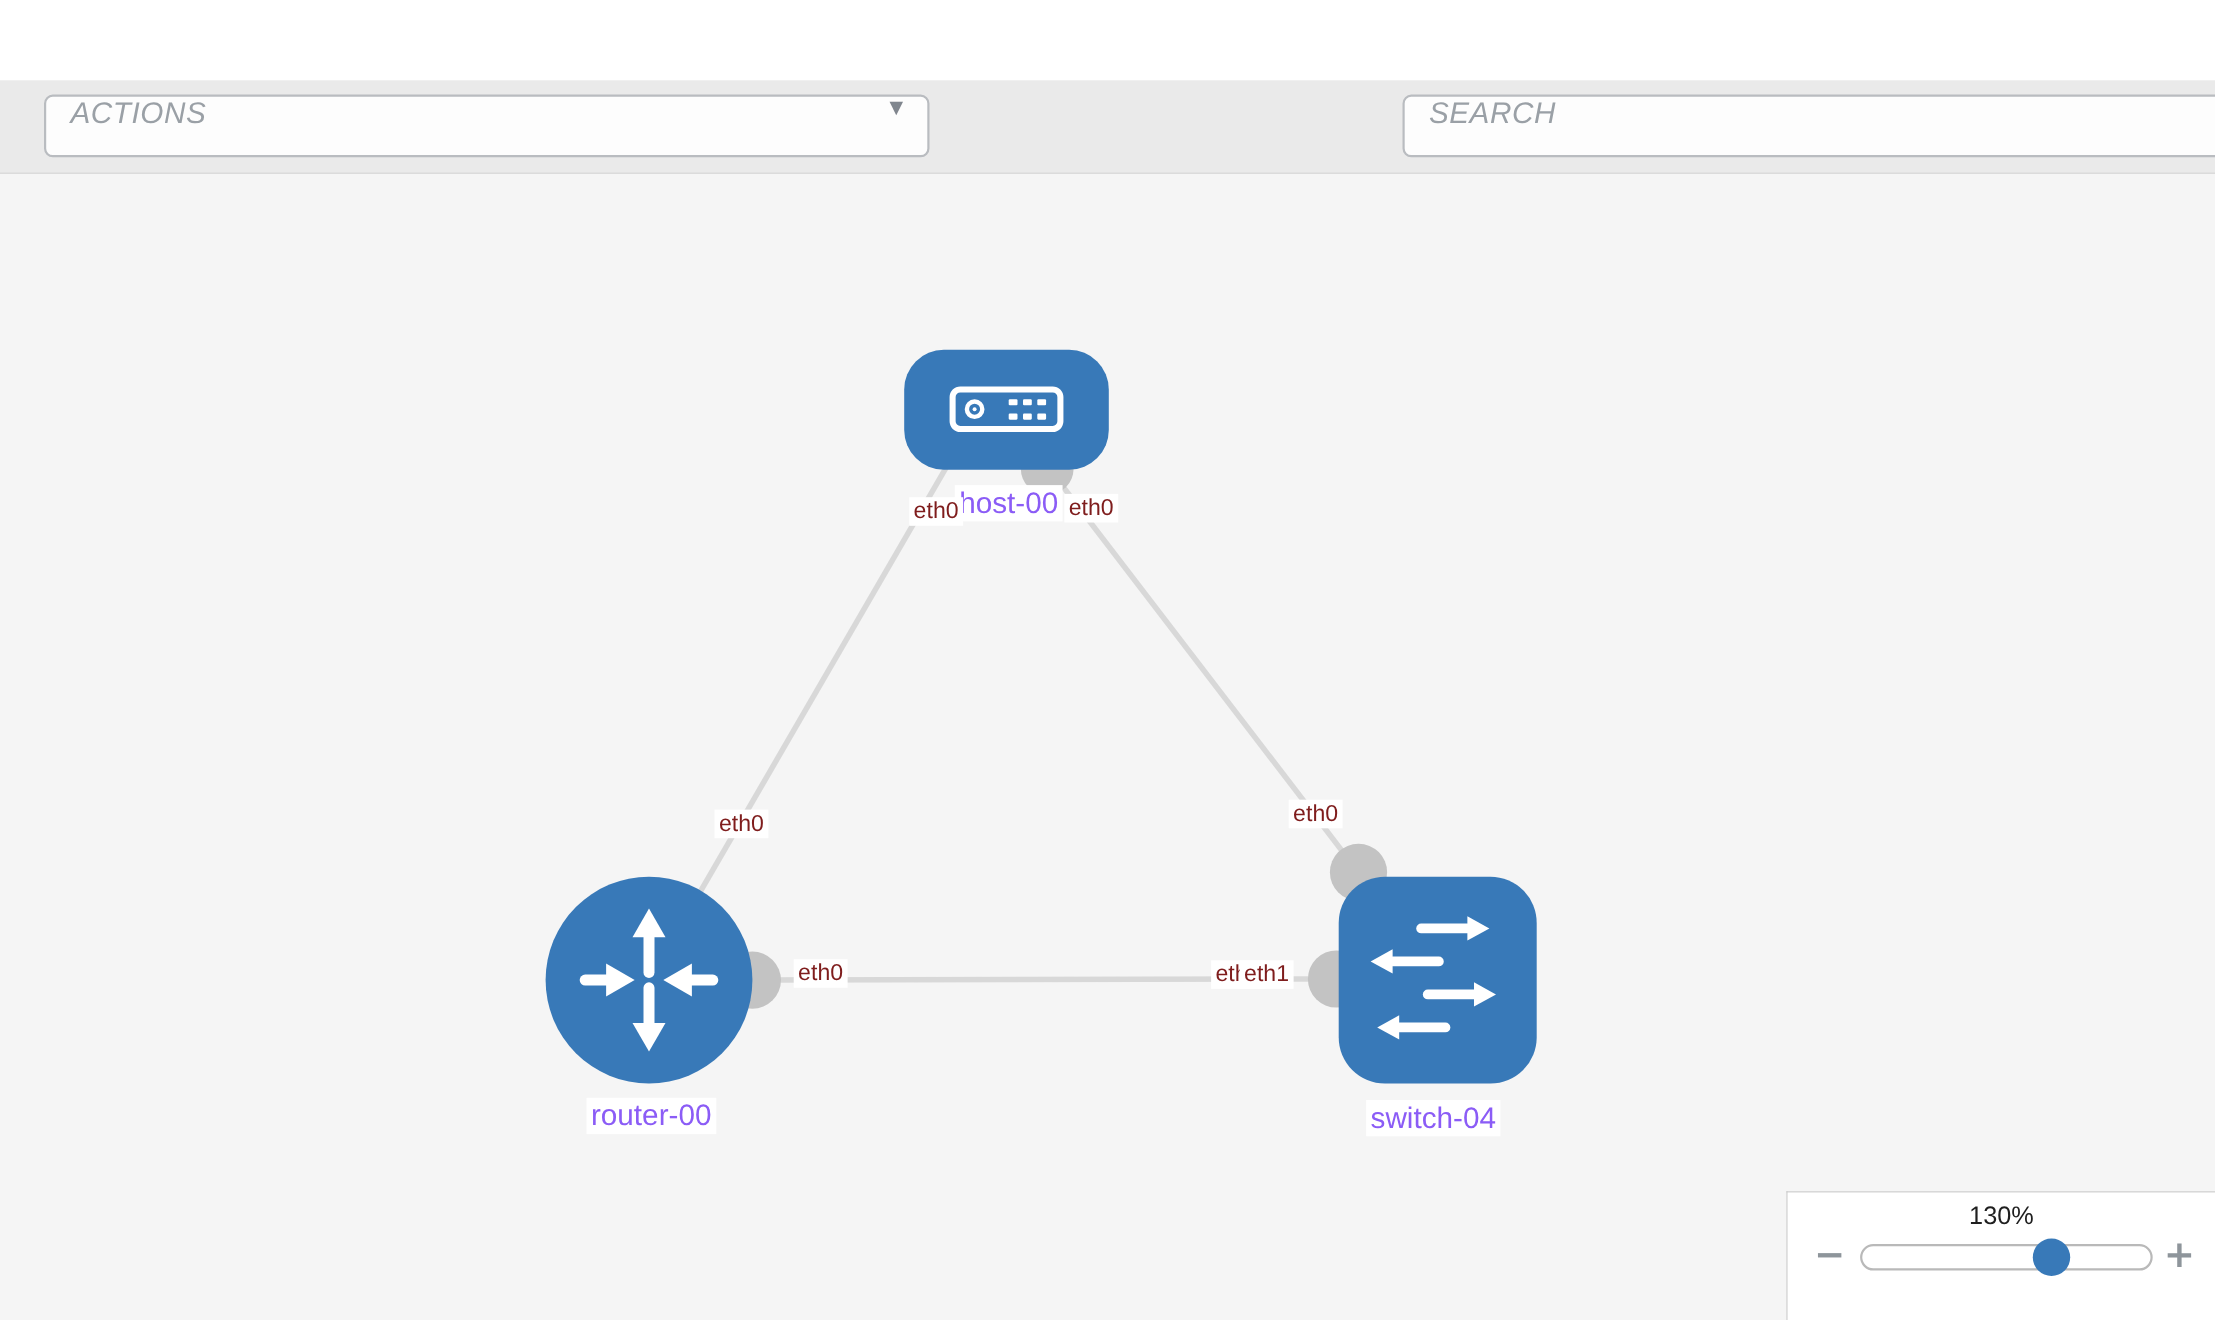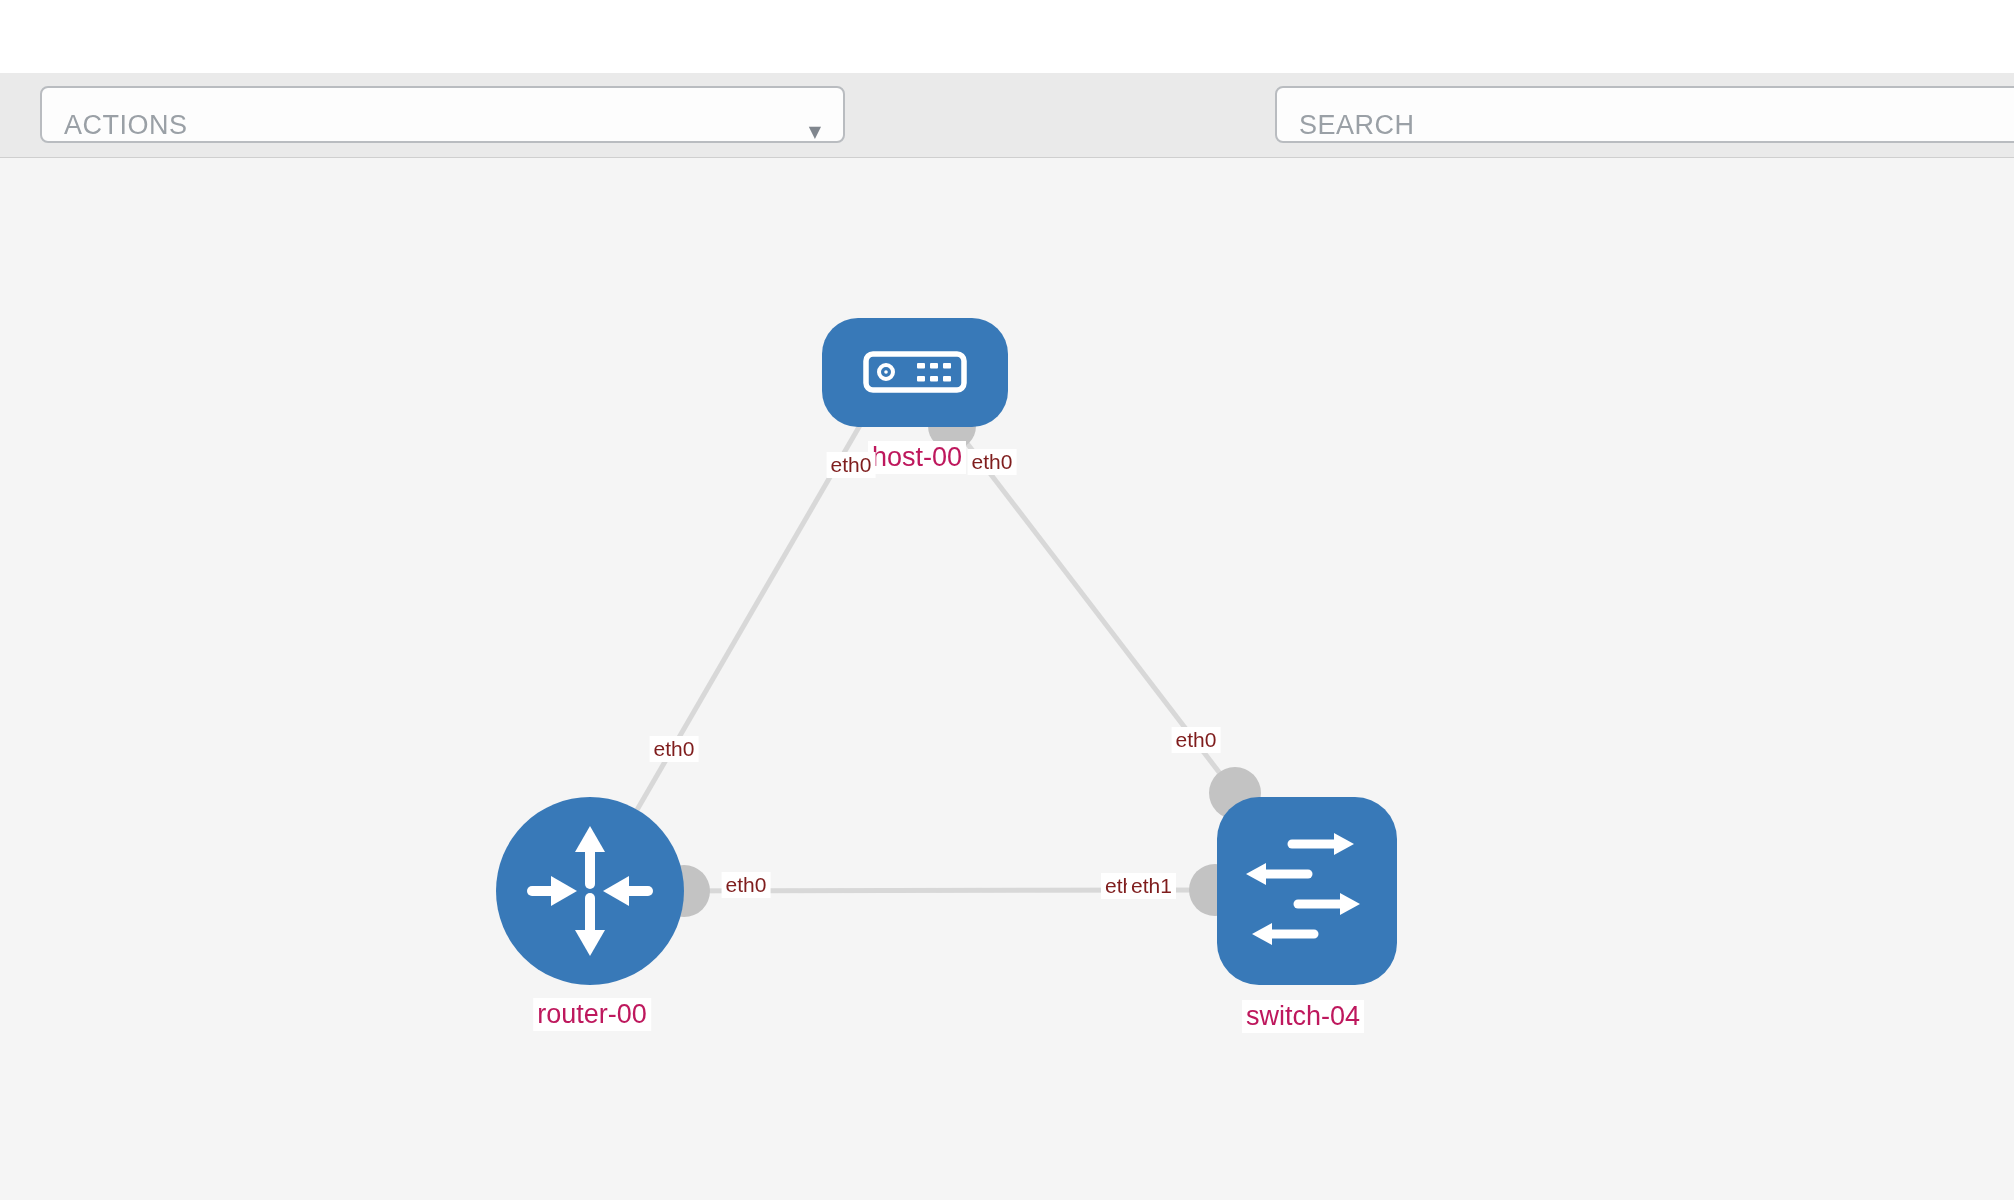--- a/index.html
+++ b/index.html
@@ -21,34 +21,34 @@
     letter-spacing:.2px;white-space:nowrap;}
   .title span{margin-right:8px}
   .close-btn{position:absolute;left:1942px;top:15px;width:36px;height:36px;border-radius:50%;
     background:#c9c9c9;color:#fff;display:flex;align-items:center;justify-content:center;
     font-size:19px;font-weight:bold;cursor:pointer;font-family:"DejaVu Sans",sans-serif;}
 
   
   .toolbar{position:absolute;top:73px;left:0;width:2014px;height:85px;background:var(--toolbar-bg);
     border-bottom:1px solid #cfcfcf;}
   .select{position:absolute;top:13px;height:57px;background:#fdfdfd;border:2px solid #b9bcc0;
-    border-radius:8px;display:flex;align-items:flex-end;justify-content:space-between;
-    padding:0 22px;cursor:pointer;}
+    border-radius:8px;display:flex;align-items:flex-start;justify-content:space-between;
+    padding:0 22px;cursor:pointer;font-style:italic;}
   .select .ph{color:#9aa0a6;font-size:27px;letter-spacing:.5px;}
   .caret{color:#80868e;font-size:16px;font-family:"DejaVu Sans",sans-serif;}
   #actions-select{left:40px;width:805px;}
   #search-select{left:1275px;width:936px;}
   .tool-icon{position:absolute;top:96px;width:36px;height:36px;cursor:pointer;}
   #wrench-btn{left:1047px;}
   #key-btn{left:1115px;}
 
   
   .canvas{position:absolute;top:158px;left:0;width:2014px;height:1042px;background:var(--canvas-bg);}
   .canvas svg{position:absolute;top:0;left:0;}
-  .lbl{position:absolute;background:#fff;color:#be185d;white-space:nowrap;line-height:1.15;
+  .lbl{position:absolute;background:#fff;color:#8b5cf6;white-space:nowrap;line-height:1.15;
     padding:1px 4px;transform:translateX(-50%);}
   .node-lbl{font-size:27px;}
   .iface-lbl{font-size:21px;color:#7f1d1d;}
   .lbl.abs{transform:none;}
 
   
   .zoom-panel{position:absolute;left:1624px;top:1083px;width:390px;height:117px;background:#fff;
     border-top:1px solid #c9c9c9;border-left:1px solid #c9c9c9;}
   .zoom-level{position:absolute;top:8px;left:0;width:100%;text-align:center;font-size:23px;color:#1f1f1f;}
   .zoom-minus,.zoom-plus{position:absolute;top:40px;font-size:34px;font-weight:bold;color:#8e959b;
@@ -163,14 +163,22 @@
 
     <div class="lbl iface-lbl" style="left:851px;top:294px;">eth0</div>
     <div class="lbl iface-lbl" style="left:992px;top:291px;">eth0</div>
     <div class="lbl iface-lbl" style="left:674px;top:578px;">eth0</div>
     <div class="lbl iface-lbl" style="left:1196px;top:569px;">eth0</div>
     <div class="lbl iface-lbl" style="left:746px;top:714px;">eth0</div>
     <div class="lbl iface-lbl abs" style="left:1101px;top:715px;">eth0</div>
     <div class="lbl iface-lbl abs" style="left:1127px;top:715px;">eth1</div>
   </div>
 
+  <div class="zoom-panel">
+    <div class="zoom-level">130%</div>
+    <div class="zoom-minus">−</div>
+    <div class="zoom-track">
+      <div class="zoom-handle"></div>
+    </div>
+    <div class="zoom-plus">+</div>
+  </div>
 
 </div>
 
 </body></html>

